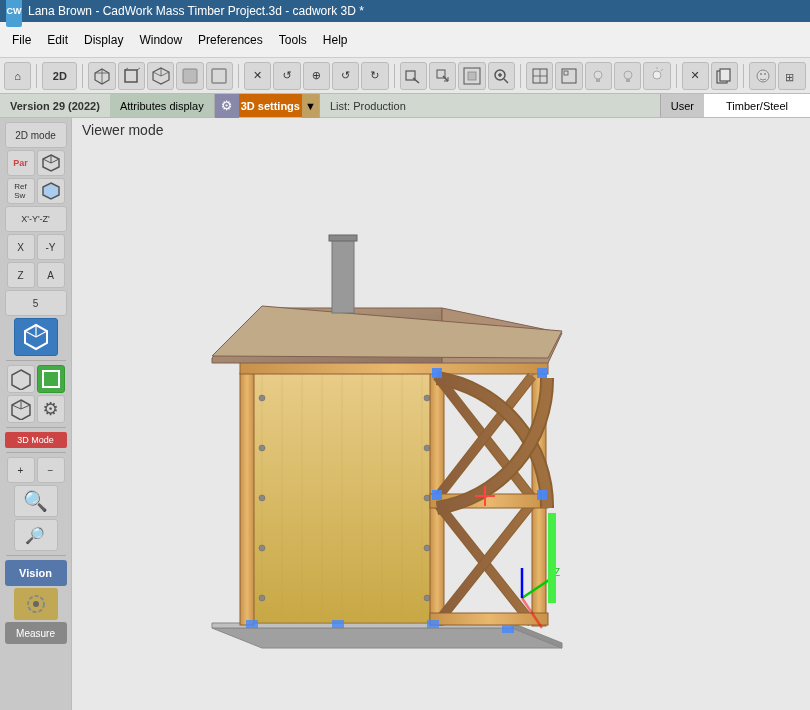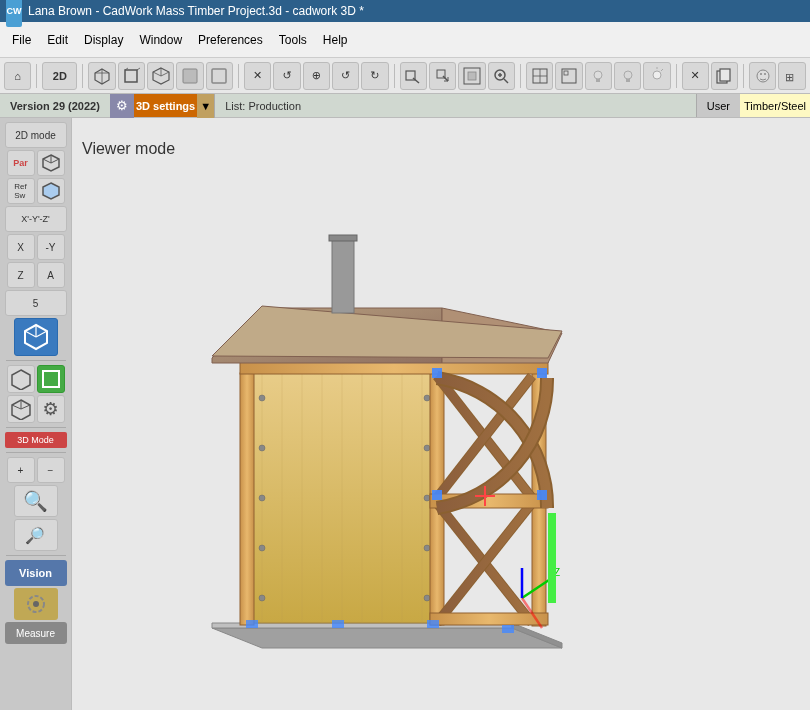--- a/index.html
+++ b/index.html
@@ -132,22 +132,22 @@
       display: flex;
       height: 100%;
     }
     .status-user {
       background: #c8c8c8;
       padding: 0 10px;
       display: flex; align-items: center;
       border-left: 1px solid #aaa;
     }
     .status-timber {
-      background: #fef9c3;
-      padding: 0 4px;
+      background: #ffffff;
+      padding: 0 22px;
       display: flex; align-items: center;
     }
 
     
     #main-area {
       display: flex;
       height: calc(710px - 22px - 22px - 36px - 24px);
     }
 
     
@@ -237,22 +237,22 @@
 
     
     #viewer {
       flex: 1;
       background: #e8e8e8;
       position: relative;
       overflow: hidden;
     }
     #viewer-label {
       position: absolute;
-      top: 22px; left: 10px;
-      font-size: 16px;
+      top: 4px; left: 10px;
+      font-size: 14px;
       color: #333;
     }
 
     
     #building-svg {
       position: absolute;
       top: 20px; left: 60px;
       width: 550px; height: 530px;
     }
   </style>
@@ -400,20 +400,21 @@
   </div>
   <div class="toolbar-btn">
     <svg width="18" height="18">
         <text x="2" y="14" font-size="11" fill="#555">⊞</text>
       </svg>
   </div>
 </div>
 
 <div id="status-bar">
   <div class="status-version">Version 29 (2022)</div>
+  <div class="status-attrs">Attributes display</div>
   <div class="status-gear">⚙</div>
   <div class="status-3d">3D settings</div>
   <div class="status-dropdown">▼</div>
   <div class="status-list">List: Production</div>
   <div class="status-right">
     <div class="status-user">User</div>
     <div class="status-timber">Timber/Steel</div>
   </div>
 </div>
 

